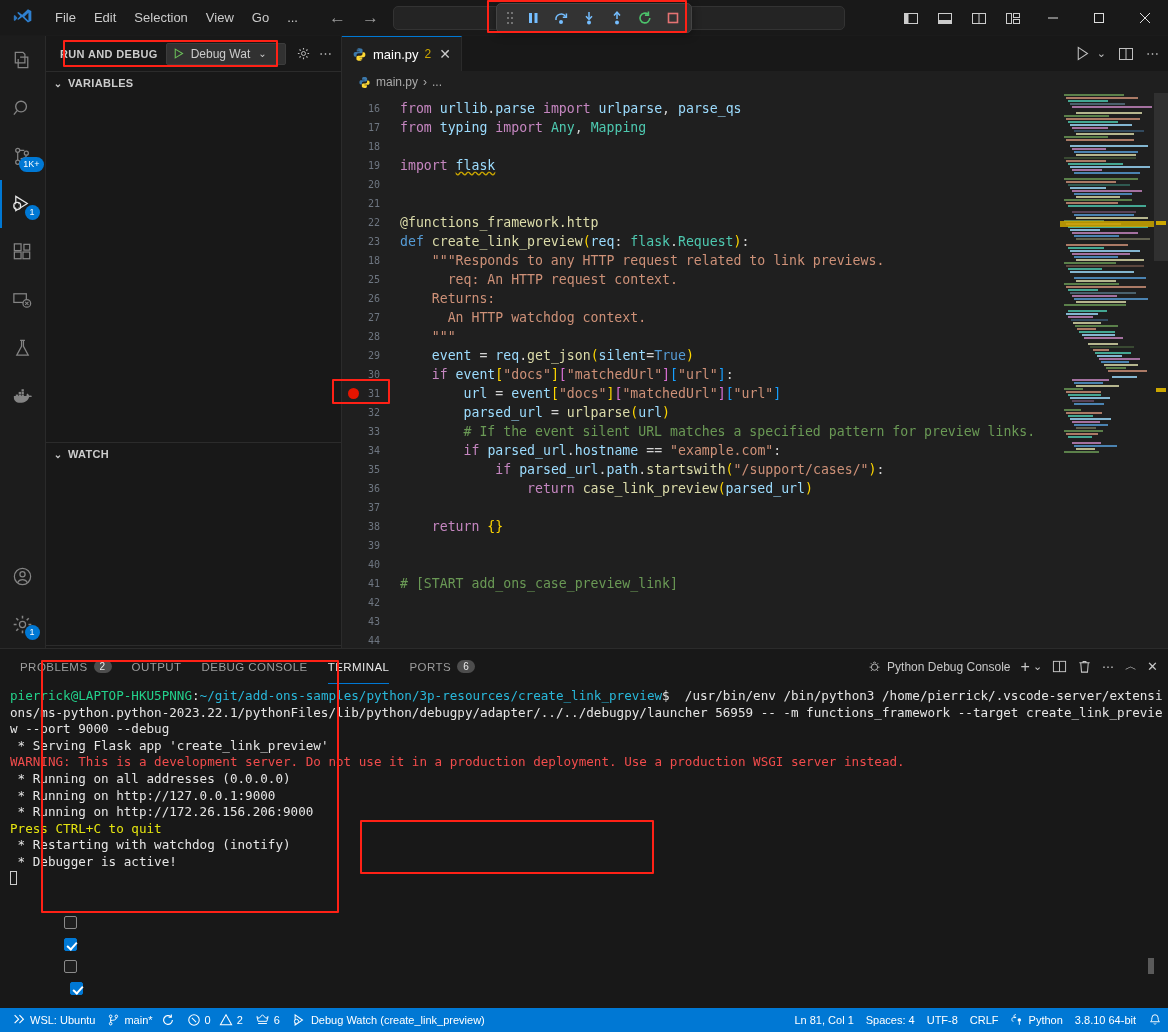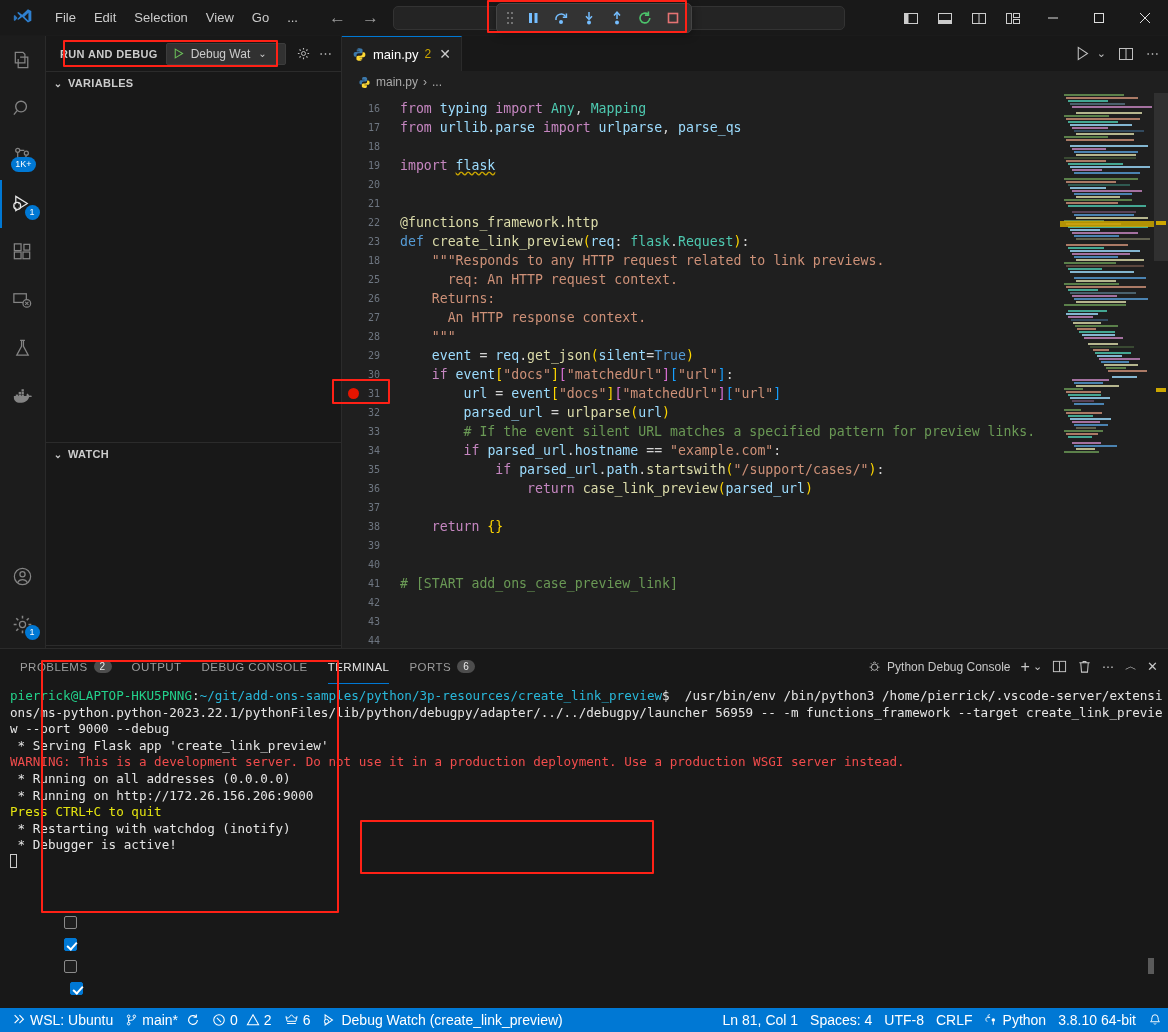--- a/index.html
+++ b/index.html
@@ -64,21 +64,21 @@
   }
   .ab-item.active { color:#e7e7e7; }
   .ab-item.active::before {
     content:""; position:absolute; left:0; top:0; bottom:0; width:2px; background:#0078d4;
   }
   .ab-badge {
     position:absolute; bottom:8px; right:6px; background:#0078d4; color:#fff;
     font-size:9px; line-height:15px; height:15px; min-width:15px; padding:0 4px;
     border-radius:8px; text-align:center; font-family:"Liberation Sans",sans-serif;
   }
-  .ab-badge.wide { right:10px; }
+  .ab-badge.wide { right:2px; }
   .ab-spacer { flex:1; }
 
   
   .sidebar {
     width:296px; flex:0 0 296px; background:#181818; display:flex; flex-direction:column;
     border-right:1px solid #2b2b2b;
   }
   .sb-header {
     height:35px; display:flex; align-items:center; padding:0 8px 0 14px; gap:8px;
     flex:0 0 35px;
@@ -199,21 +199,21 @@
   .t-cyan  { color:#29b8db; }
   .t-white { color:#e5e5e5; }
   .t-red   { color:#f14c4c; }
   .t-yellow{ color:#e5e510; }
   .term-cursor { display:inline-block; width:7px; height:14px; border:1px solid #cccccc; vertical-align:-2px; }
   .term-scroll { position:absolute; right:14px; bottom:34px; width:6px; height:16px; background:#5a5a5a; }
 
   
   .statusbar {
     height:24px; flex:0 0 24px; background:#0078d4; color:#ffffff; display:flex;
-    align-items:center; font-size:14px; padding:0 0 0 6px;
+    align-items:center; font-size:11px; padding:0 0 0 6px;
   }
   .sb-seg { display:flex; align-items:center; gap:4px; padding:0 6px; height:100%; cursor:pointer; white-space:nowrap; }
   .sb-right { margin-left:auto; display:flex; align-items:center; }
   svg { display:block; }
 </style>
 </head>
 <body>
 
 <div class="app">
 
@@ -624,32 +624,32 @@
             <div class="ln gl-wrap">37</div>
             <div class="ln gl-wrap">38</div>
             <div class="ln gl-wrap">39</div>
             <div class="ln gl-wrap">40</div>
             <div class="ln gl-wrap">41</div>
             <div class="ln gl-wrap">42</div>
             <div class="ln gl-wrap">43</div>
             <div class="ln gl-wrap">44</div>
           </div>
         <div class="code-col" id="codearea">
+            <div class="codeline"><span class="kw">from</span> <span class="var">urllib</span><span class="op">.</span><span class="var">parse</span> <span class="kw">import</span> <span class="var">urlparse</span><span class="op">,</span> <span class="var">parse_qs</span></div>
             <div class="codeline"><span class="kw">from</span> <span class="var">typing</span> <span class="kw">import</span> <span class="cls">Any</span><span class="op">,</span> <span class="cls">Mapping</span></div>
-            <div class="codeline"><span class="kw">from</span> <span class="var">urllib</span><span class="op">.</span><span class="var">parse</span> <span class="kw">import</span> <span class="var">urlparse</span><span class="op">,</span> <span class="var">parse_qs</span></div>
             <div class="codeline">&nbsp;</div>
             <div class="codeline"><span class="kw">import</span> <span class="var squig">flask</span></div>
             <div class="codeline">&nbsp;</div>
             <div class="codeline">&nbsp;</div>
             <div class="codeline"><span class="deco">@functions_framework.http</span></div>
             <div class="codeline"><span class="kw2">def</span> <span class="fn">create_link_preview</span><span class="brk1">(</span><span class="var">req</span><span class="op">: </span><span class="cls">flask</span><span class="op">.</span><span class="cls">Request</span><span class="brk1">)</span><span class="op">:</span></div>
             <div class="codeline">    <span class="str">"""Responds to any HTTP request related to link previews.</span></div>
             <div class="codeline">      <span class="str">req: An HTTP request context.</span></div>
             <div class="codeline">    <span class="str">Returns:</span></div>
-            <div class="codeline">      <span class="str">An HTTP response context.</span></div>
+            <div class="codeline">      <span class="str">An HTTP watchdog context.</span></div>
             <div class="codeline">    <span class="str">"""</span></div>
             <div class="codeline">    <span class="var">event</span> <span class="op">=</span> <span class="var">req</span><span class="op">.</span><span class="fn">get_json</span><span class="brk1">(</span><span class="var">silent</span><span class="op">=</span><span class="kw2">True</span><span class="brk1">)</span></div>
             <div class="codeline">    <span class="kw">if</span> <span class="var">event</span><span class="brk1">[</span><span class="str">"docs"</span><span class="brk1">]</span><span class="brk2">[</span><span class="str">"matchedUrl"</span><span class="brk2">]</span><span class="brk3">[</span><span class="str">"url"</span><span class="brk3">]</span><span class="op">:</span></div>
             <div class="codeline">        <span class="var">url</span> <span class="op">=</span> <span class="var">event</span><span class="brk1">[</span><span class="str">"docs"</span><span class="brk1">]</span><span class="brk2">[</span><span class="str">"matchedUrl"</span><span class="brk2">]</span><span class="brk3">[</span><span class="str">"url"</span><span class="brk3">]</span></div>
             <div class="codeline">        <span class="var">parsed_url</span> <span class="op">=</span> <span class="fn">urlparse</span><span class="brk1">(</span><span class="var">url</span><span class="brk1">)</span></div>
             <div class="codeline">        <span class="cmt"># If the event silent URL matches a specified pattern for preview links.</span></div>
             <div class="codeline">        <span class="kw">if</span> <span class="var">parsed_url</span><span class="op">.</span><span class="var">hostname</span> <span class="op">==</span> <span class="str">"example.com"</span><span class="op">:</span></div>
             <div class="codeline">            <span class="kw">if</span> <span class="var">parsed_url</span><span class="op">.</span><span class="var">path</span><span class="op">.</span><span class="fn">startswith</span><span class="brk1">(</span><span class="str">"/support/cases/"</span><span class="brk1">)</span><span class="op">:</span></div>
             <div class="codeline">                <span class="kw">return</span> <span class="fn">case_link_preview</span><span class="brk1">(</span><span class="var">parsed_url</span><span class="brk1">)</span></div>
             <div class="codeline">&nbsp;</div>
@@ -832,20 +832,21 @@
         <span style="letter-spacing:1px;">⋯</span>
         <span style="font-size:12px;">︿</span>
         <span style="font-size:13px;">✕</span>
       </div>
     </div>
     <div class="terminal" id="terminal">
         <div class="tline"><span class="t-green">pierrick@LAPTOP-HKU5PNNG</span><span class="t-white">:</span><span class="t-cyan">~/git/add-ons-samples/python/3p-resources/create_link_preview</span><span class="t-white">$  /usr/bin/env /bin/python3 /home/pierrick/.vscode-server/extensions/ms-python.python-2023.22.1/pythonFiles/lib/python/debugpy/adapter/../../debugpy/launcher 56959 -- -m functions_framework --target create_link_preview --port 9000 --debug</span></div>
         <div class="tline"><span class="t-white"> * Serving Flask app 'create_link_preview'</span></div>
         <div class="tline"><span class="t-red">WARNING: This is a development server. Do not use it in a production deployment. Use a production WSGI server instead.</span></div>
         <div class="tline"><span class="t-white"> * Running on all addresses (0.0.0.0)</span></div>
+        <div class="tline"><span class="t-white"> * Running on http://127.0.0.1:9000</span></div>
         <div class="tline"><span class="t-white"> * Running on http://172.26.156.206:9000</span></div>
         <div class="tline"><span class="t-yellow">Press CTRL+C to quit</span></div>
         <div class="tline"><span class="t-white"> * Restarting with watchdog (inotify)</span></div>
         <div class="tline"><span class="t-white"> * Debugger is active!</span></div>
         <div class="tline"><span class="term-cursor"></span></div>
         <div class="term-scroll"></div>
       </div>
   </div>
 
   <div class="statusbar">

